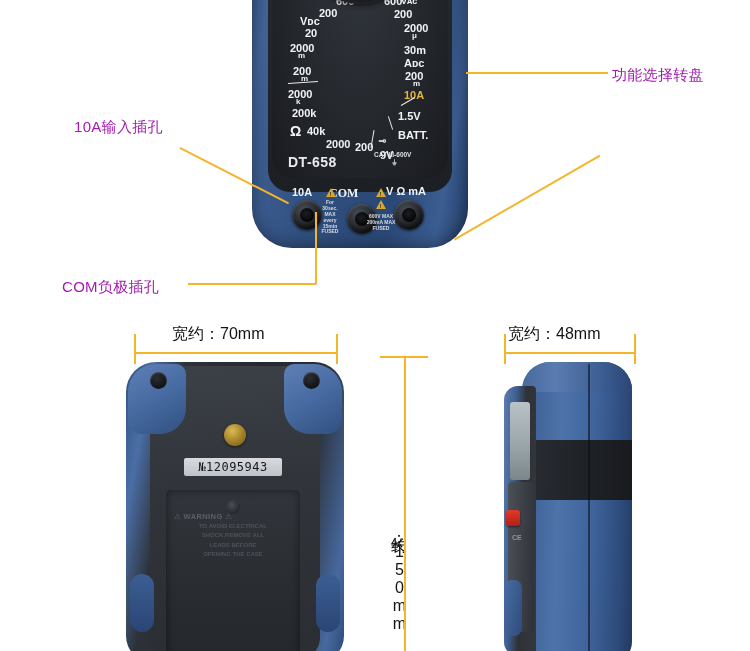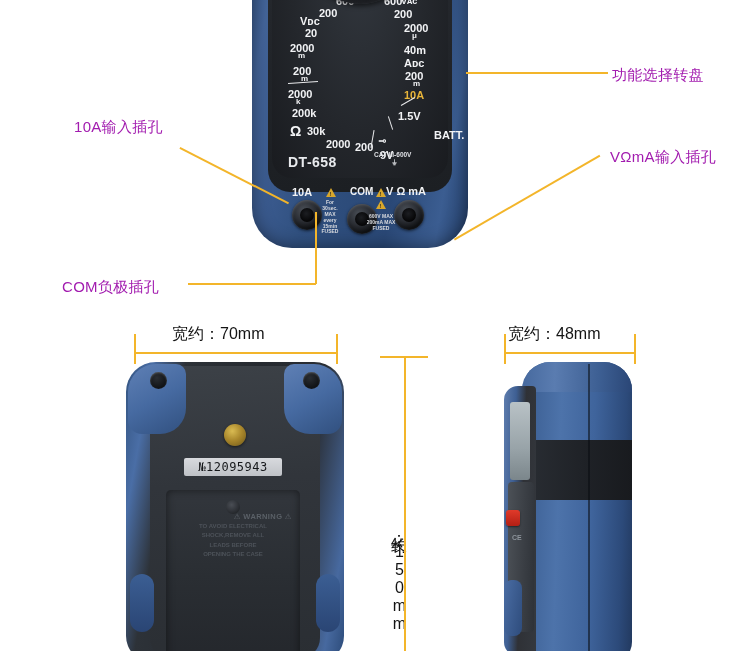--- a/index.html
+++ b/index.html
@@ -108,21 +108,21 @@
     border-radius:5px 5px 0 0;box-shadow:inset 0 0 8px rgba(0,0,0,.5);
   }
   .battscrew{
     position:absolute;left:60px;top:10px;width:14px;height:14px;border-radius:50%;
     background:radial-gradient(circle at 40% 35%,#4a4e55 0%,#2b2e33 60%,#17191c 100%);
   }
   .warntext{
     position:absolute;left:8px;top:32px;width:118px;text-align:center;
     color:#4d5259;font-size:6px;font-weight:700;line-height:1.55;white-space:pre-line;
   }
-  .warnhead{position:absolute;left:8px;top:22px;width:118px;text-align:right;color:#5a6067;font-size:7.5px;font-weight:800;letter-spacing:.4px;}
+  .warnhead{position:absolute;left:8px;top:22px;width:118px;text-align:left;color:#5a6067;font-size:7.5px;font-weight:800;letter-spacing:.4px;}
   .footpad{position:absolute;width:24px;height:58px;border-radius:12px;background:linear-gradient(180deg,#3b5e93,#2a4574);}
 
   
   .side{position:absolute;left:504px;top:362px;width:130px;height:300px;}
   .side .shell{
     position:absolute;left:18px;top:0;width:110px;height:300px;border-radius:28px 28px 20px 20px;
     background:linear-gradient(92deg,#35548309 0%,#3c5f93 6%,#4d73aa 34%,#3f649c 62%,#2c4a7a 88%,#22395f 100%);
   }
   .side .blackband{
     position:absolute;left:18px;top:78px;width:110px;height:60px;
@@ -175,54 +175,54 @@
     <div class="dt" style="left:48px;top:148px;">Vᴅᴄ</div>
     <div class="dt" style="left:53px;top:160px;">20</div>
 
     <div class="dt" style="left:142px;top:141px;">200</div>
     <div class="dt" style="left:152px;top:155px;">2000</div>
     <div class="dt sm" style="left:160px;top:164px;">μ</div>
 
     <div class="dt" style="left:38px;top:175px;">2000</div>
     <div class="dt sm" style="left:46px;top:184px;">m</div>
 
-    <div class="dt" style="left:152px;top:177px;">40m</div>
+    <div class="dt" style="left:152px;top:177px;">30m</div>
     <div class="dt" style="left:152px;top:190px;">Aᴅᴄ</div>
     <div class="dt" style="left:153px;top:203px;">200</div>
     <div class="dt sm" style="left:161px;top:212px;">m</div>
 
     <div class="dt" style="left:41px;top:198px;">200</div>
     <div class="dt sm" style="left:49px;top:207px;">m</div>
     <div class="tick" style="left:36px;top:214px;width:30px;height:1.3px;transform:rotate(-4deg);"></div>
 
     <div class="dt" style="left:36px;top:221px;">2000</div>
     <div class="dt sm" style="left:44px;top:230px;">k</div>
     <div class="dt" style="left:40px;top:240px;">200k</div>
     <div class="dt" style="left:38px;top:256px;font-size:14px;">Ω</div>
-    <div class="dt" style="left:55px;top:258px;">30k</div>
+    <div class="dt" style="left:55px;top:258px;">40k</div>
     <div class="dt" style="left:74px;top:271px;">2000</div>
     <div class="dt" style="left:103px;top:274px;">200</div>
     <div class="tick" style="left:120px;top:262px;width:1.3px;height:18px;transform:rotate(10deg);"></div>
     <div class="dt" style="left:126px;top:268px;font-size:10px;">⊸</div>
 
     <div class="dt amber" style="left:152px;top:222px;">10A</div>
     <div class="tick" style="left:148px;top:233px;width:16px;height:1.2px;transform:rotate(-30deg);"></div>
     <div class="dt" style="left:146px;top:243px;">1.5V</div>
     <div class="dt" style="left:128px;top:258px;margin-top:24px;">9V</div>
-    <div class="dt" style="left:146px;top:262px;margin-left:36px;">BATT.</div>
+    <div class="dt" style="left:146px;top:262px;">BATT.</div>
     <div class="tick" style="left:138px;top:248px;width:1.2px;height:14px;transform:rotate(-18deg);"></div>
 
     <div class="brand" style="left:36px;top:286px;">DT-658</div>
     <div class="cat" style="left:122px;top:283px;">CAT III-600V</div>
     <div class="cat" style="left:140px;top:291px;font-size:7px;">⏚</div>
 
     <div class="dialring"></div>
 
     <div class="jacklabel" style="left:40px;top:318px;font-size:11px;">10A</div>
-    <div class="jacklabel" style="left:98px;top:318px;font-size:10px;">COM</div>
+    <div class="jacklabel" style="left:77px;top:318px;font-size:12px;font-family:Liberation Serif, serif;">COM</div>
     <div class="jacklabel" style="left:134px;top:317px;font-size:11px;">V Ω mA</div>
 
     <div class="jack" style="left:40px;top:332px;"></div>
     <div class="jack" style="left:95px;top:336px;"></div>
     <div class="jack" style="left:142px;top:332px;"></div>
 
     <div class="tri" style="left:74px;top:320px;"></div>
     <div class="warn" style="left:64px;top:332px;width:28px;">For
 30sec.
 MAX
@@ -236,21 +236,20 @@
 200mA MAX
 FUSED</div>
   </div>
 
   <div class="callout" style="left:612px;top:66px;">功能选择转盘</div>
   <div class="leader h" style="left:466px;top:72px;width:142px;"></div>
 
   <div class="callout" style="left:74px;top:118px;">10A输入插孔</div>
   <div class="leader-diag" style="left:180px;top:147px;width:122px;transform:rotate(27deg);"></div>
 
-  <div class="callout" style="left:610px;top:148px;">VΩmA输入插孔</div>
   <div class="leader-diag" style="left:600px;top:155px;width:168px;transform:rotate(150deg);"></div>
 
   <div class="callout" style="left:62px;top:272px;margin-top:6px;">COM负极插孔</div>
   <div class="leader h" style="left:188px;top:283px;width:128px;"></div>
   <div class="leader v" style="left:315px;top:212px;height:72px;"></div>
 
   <div class="dimlabel" style="left:172px;top:324px;">宽约：70mm</div>
   <div class="leader h" style="left:134px;top:352px;width:204px;"></div>
   <div class="leader v" style="left:134px;top:334px;height:30px;"></div>
   <div class="leader v" style="left:336px;top:334px;height:30px;"></div>

